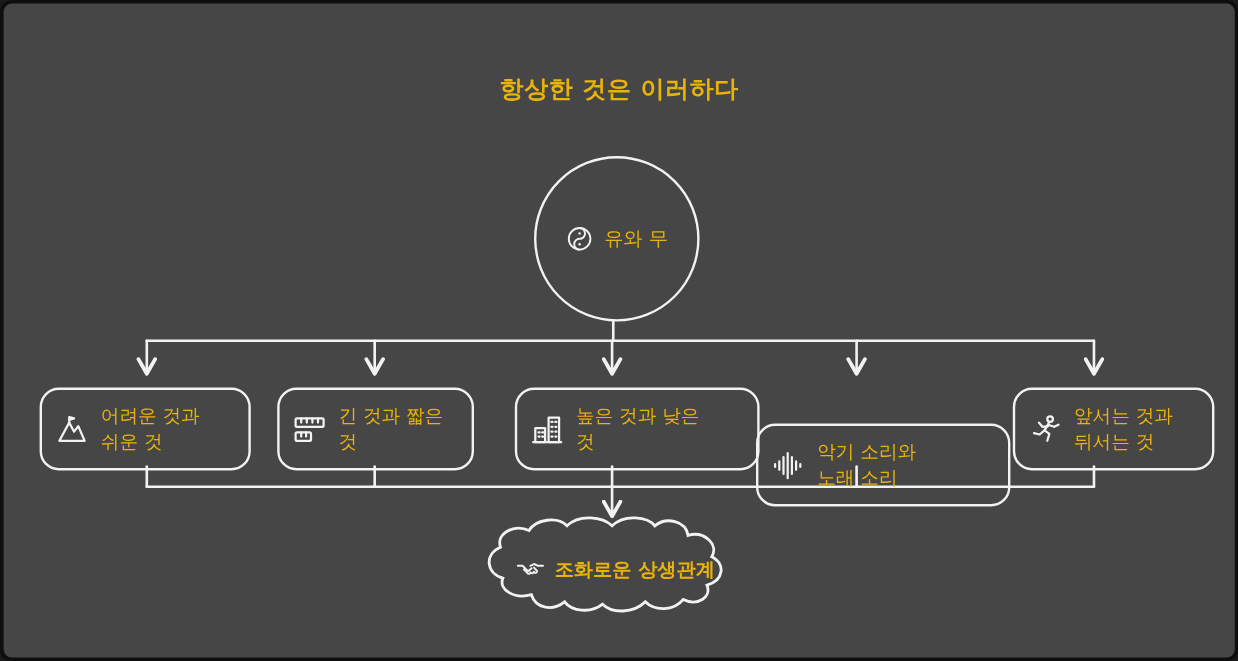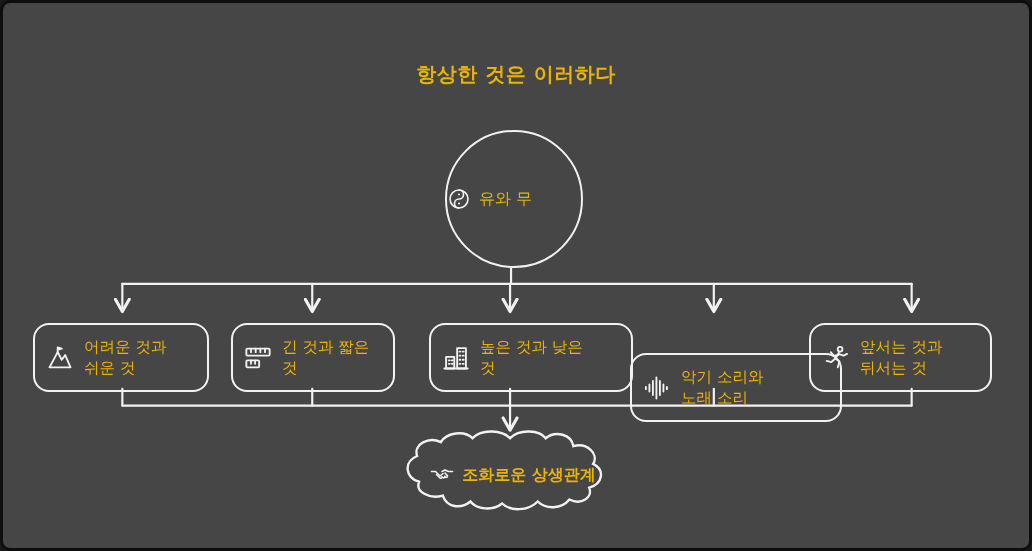--- a/index.html
+++ b/index.html
@@ -31,40 +31,40 @@
     position: absolute; inset: 0;
     width: 100%; height: 100%;
     pointer-events: none;
   }
   .root-node {
     position: absolute;
     left: 442px; top: 127px;
     width: 138px; height: 138px;
     border: 2.5px solid #f2f2f2;
     border-radius: 50%;
-    display: flex; align-items: center; justify-content: flex-start;
+    display: flex; align-items: center; justify-content: center;
     gap: 8px;
     font-size: 16px;
   }
   .branch {
     position: absolute;
     top: 320px; height: 69px;
     border: 2.5px solid #f2f2f2;
     border-radius: 16px;
     display: flex; align-items: center;
     gap: 10px;
     padding: 0 10px 0 11px;
     font-size: 15.5px;
     line-height: 1.35;
   }
   .b1 { left: 30px;  width: 176px; }
   .b2 { left: 228px; width: 164px; }
   .b3 { left: 426px; width: 204px; }
   .b4 { left: 627px; width: 212px; margin-top: 30px; }
-  .b5 { left: 806px; width: 183px; }
+  .b5 { left: 841px; width: 168px; }
   .branch .label { max-width: 118px; word-break: keep-all; }
   .icon { flex: 0 0 auto; display: flex; align-items: center; }
   .icon svg {
     stroke: #f2f2f2; fill: none;
     stroke-width: 1.6;
     stroke-linecap: round; stroke-linejoin: round;
   }
   .cloud-content {
     position: absolute;
     left: 408px; top: 452px;

